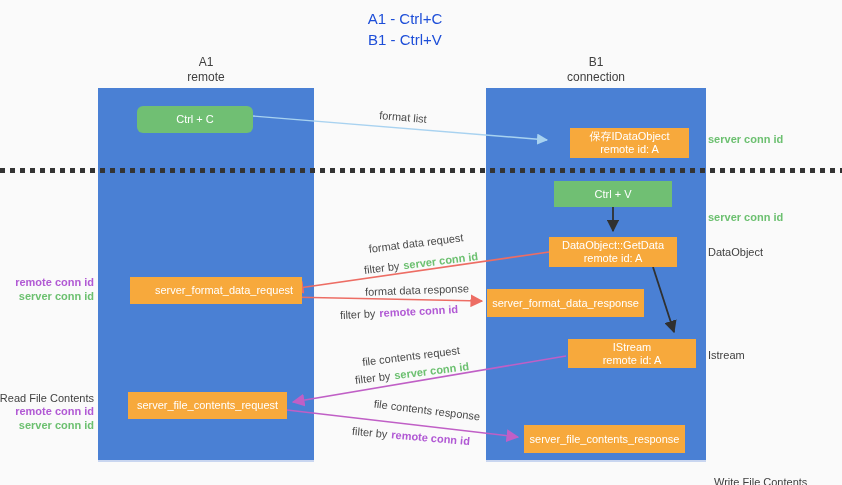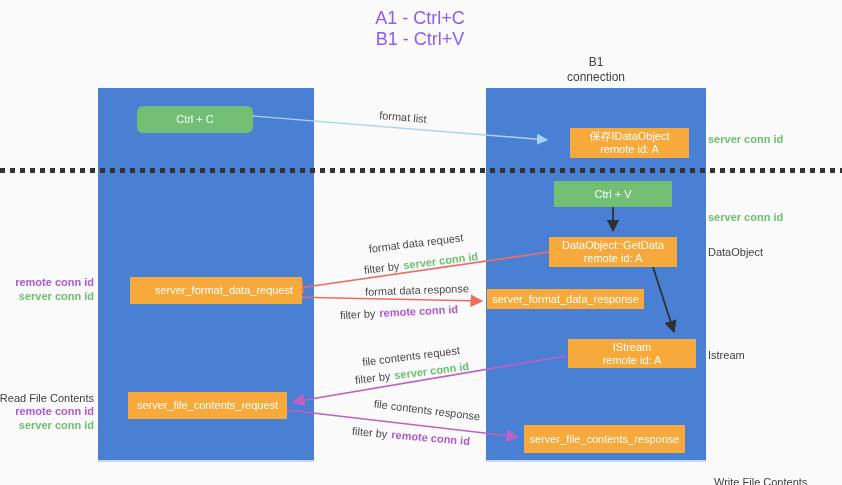--- a/index.html
+++ b/index.html
@@ -9,43 +9,43 @@
     --text-dark:#3f3f3f; --bg:#fafafa;
   }
   html,body{margin:0;padding:0;}
   body{font-family:"Liberation Sans", sans-serif; background:#fff;}
   #stage{position:relative; width:842px; height:485px; background:var(--bg); overflow:hidden;}
 
   .column{position:absolute; top:88px; height:372px; background:var(--column-blue); border-bottom:2px solid #c9d6f0; z-index:1;}
   #col-a1{left:98px; width:216px;}
   #col-b1{left:486px; width:220px;}
 
-  .page-title{position:absolute; left:420px; top:8px; transform:translateX(-50%);
-    text-align:center; font-size:18px; line-height:21px; color:#8b5cf6; z-index:4; white-space:nowrap;}
+  .page-title{position:absolute; left:405px; top:8px; transform:translateX(-50%);
+    text-align:center; font-size:15px; line-height:21px; color:#1d4ed8; z-index:4; white-space:nowrap;}
 
   .col-header{position:absolute; top:55px; text-align:center; font-size:12px; line-height:15px; color:var(--text-dark); z-index:4;}
   #hdr-a1{left:98px; width:216px;}
   #hdr-b1{left:486px; width:220px;}
 
   .dotted-line{position:absolute; left:0; top:168px; width:842px; height:5px; z-index:2;
     background:repeating-linear-gradient(90deg,#333 0 5px,transparent 5px 10px);}
 
   svg.arrows{position:absolute; left:0; top:0; z-index:3;}
 
   .node{position:absolute; display:flex; flex-direction:column; align-items:center; justify-content:center;
     color:#fff; font-size:11px; line-height:13px; text-align:center; z-index:4; white-space:nowrap;}
   .green-node{background:var(--box-green);}
   .orange-node{background:var(--box-orange);}
   #box-ctrl-c{left:137px; top:106px; width:116px; height:27px;border-radius:6px;}
   #box-ctrl-v{left:554px; top:181px; width:118px; height:26px;}
   #box-save{left:554px; top:128px; width:119px; height:30px;margin-left:16px;}
   #box-getdata{left:549px; top:237px; width:128px; height:30px;}
   #box-istream{left:568px; top:339px; width:128px; height:29px;}
   #box-format-req{left:130px; top:277px; width:156px; height:27px;padding-left:16px;}
-  #box-format-resp{left:487px; top:289px; width:157px; height:20px;}
+  #box-format-resp{left:487px; top:289px; width:157px; height:28px;}
   #box-file-req{left:128px; top:392px; width:159px; height:27px;}
   #box-file-resp{left:524px; top:425px; width:161px; height:28px;}
 
   .flow-label{position:absolute; font-size:11px; color:#4a4a4a; white-space:nowrap;
     transform:translate(-50%,-50%) rotate(var(--r,0deg)); z-index:4;}
   .flow-label .tag{font-weight:bold;}
   .flow-label .fb{margin-right:4px;}
   .tag-green{color:var(--text-green);}
   .tag-purple{color:var(--text-purple);}
   #fl-format-list{left:403px; top:117px; --r:5deg;}
@@ -78,20 +78,24 @@
 </head>
 <body>
 
 <div id="stage">
 
   <div class="page-title">
     <div>A1 - Ctrl+C</div>
     <div>B1 - Ctrl+V</div>
   </div>
 
+  <div class="col-header" id="hdr-a1">
+    <div>A1</div>
+    <div>remote</div>
+  </div>
   <div class="col-header" id="hdr-b1">
     <div>B1</div>
     <div>connection</div>
   </div>
 
   <div class="column" id="col-a1"></div>
   <div class="column" id="col-b1"></div>
 
   <div class="dotted-line"></div>
 

